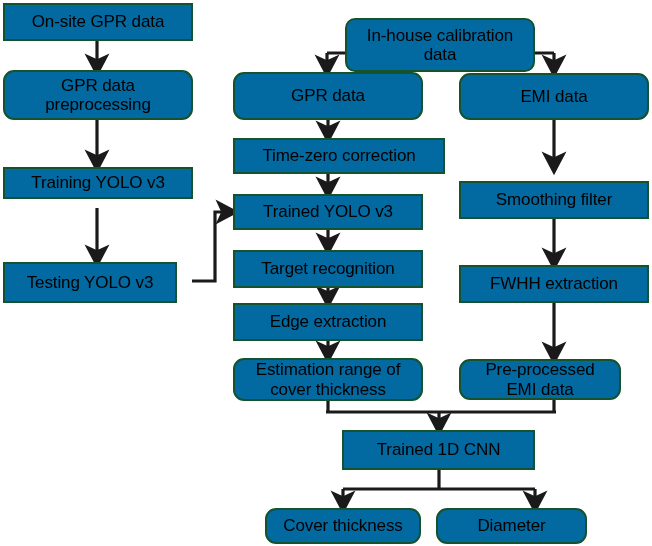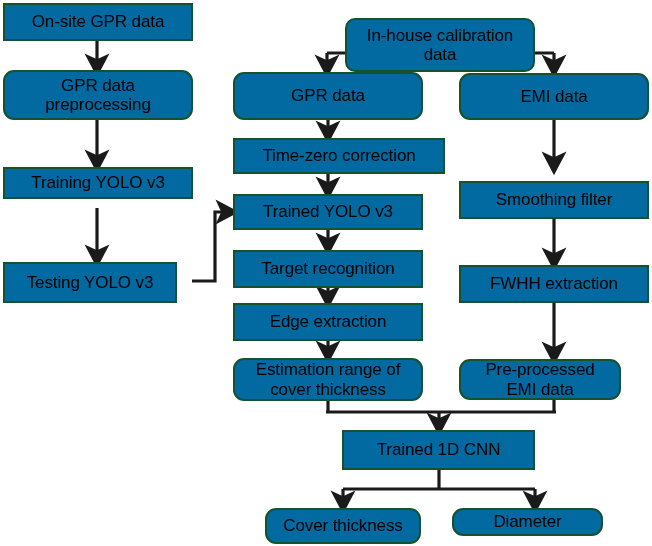--- a/index.html
+++ b/index.html
@@ -166,17 +166,17 @@
   </div>
 
   <div class="node sharp" style="left:342px; top:430px; width:193px; height:40px;">
     <span class="label">Trained 1D CNN</span>
   </div>
 
   <div class="node rounded" style="left:265px; top:508px; width:156px; height:36px;">
     <span class="label">Cover thickness</span>
   </div>
 
-  <div class="node rounded" style="left:452px; top:508px; width:151px; height:28px;">
+  <div class="node rounded" style="left:436px; top:508px; width:151px; height:36px;">
     <span class="label">Diameter</span>
   </div>
 
 </div>
 
 </body></html>

